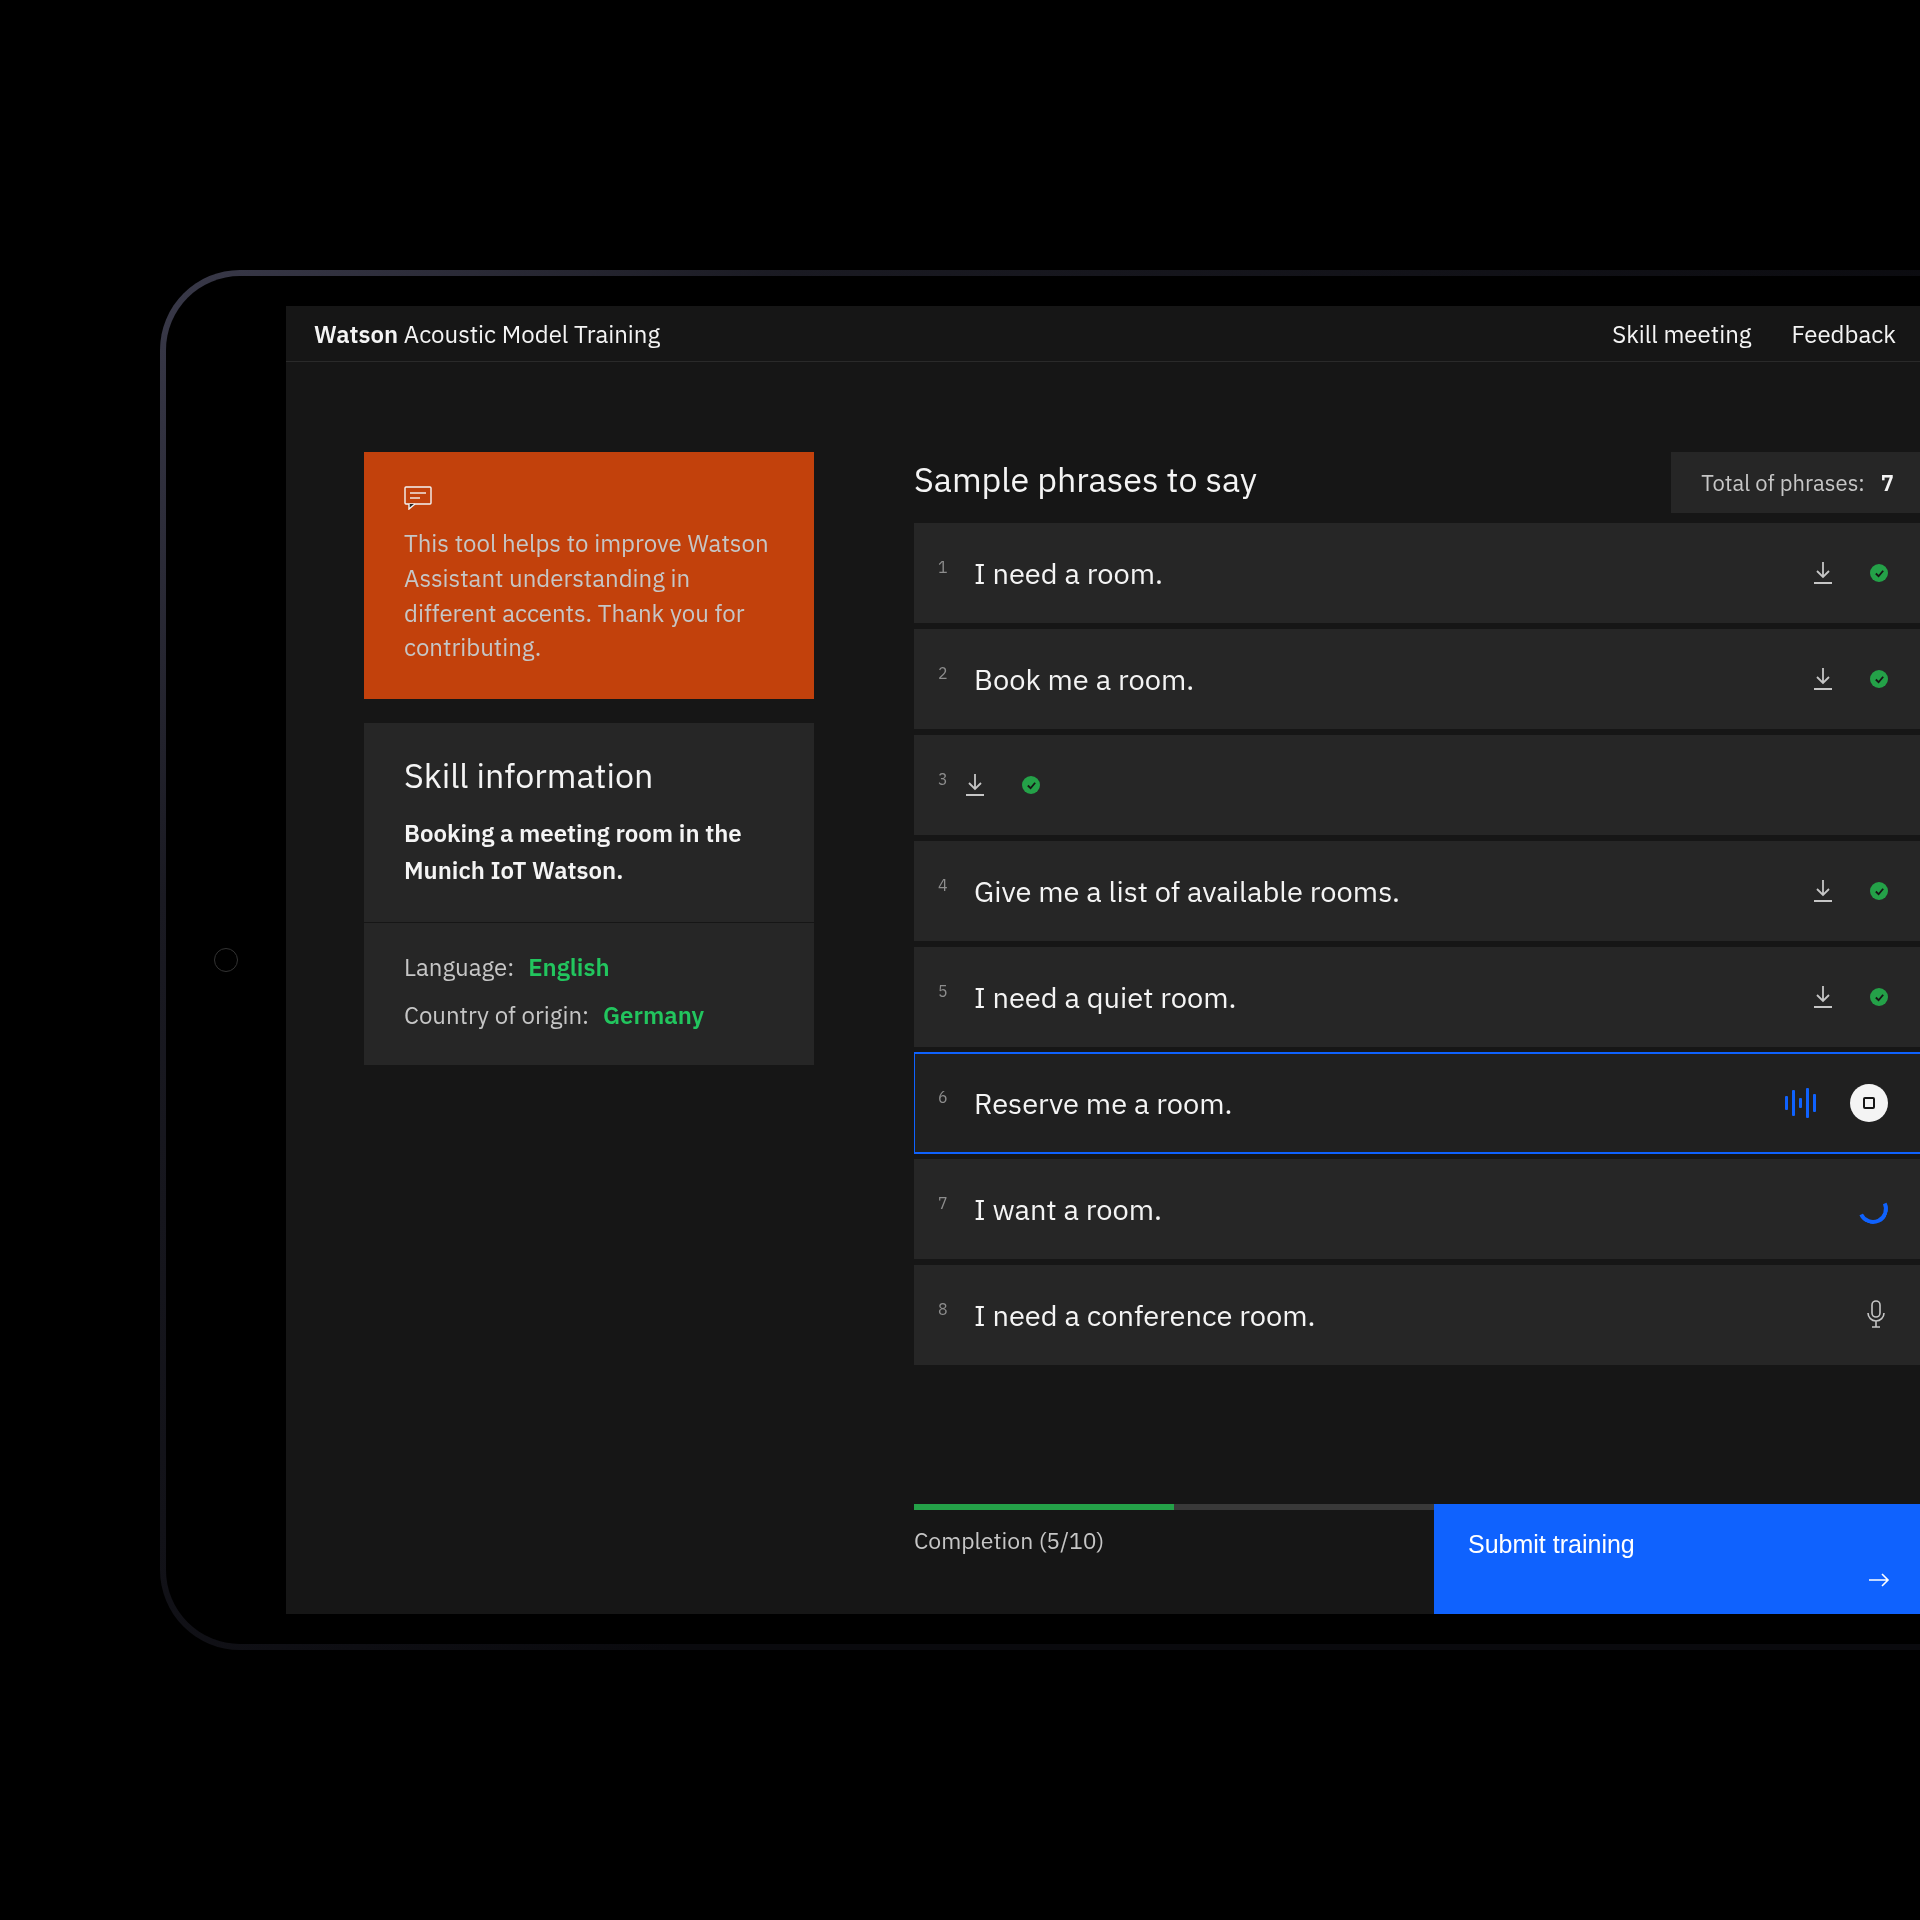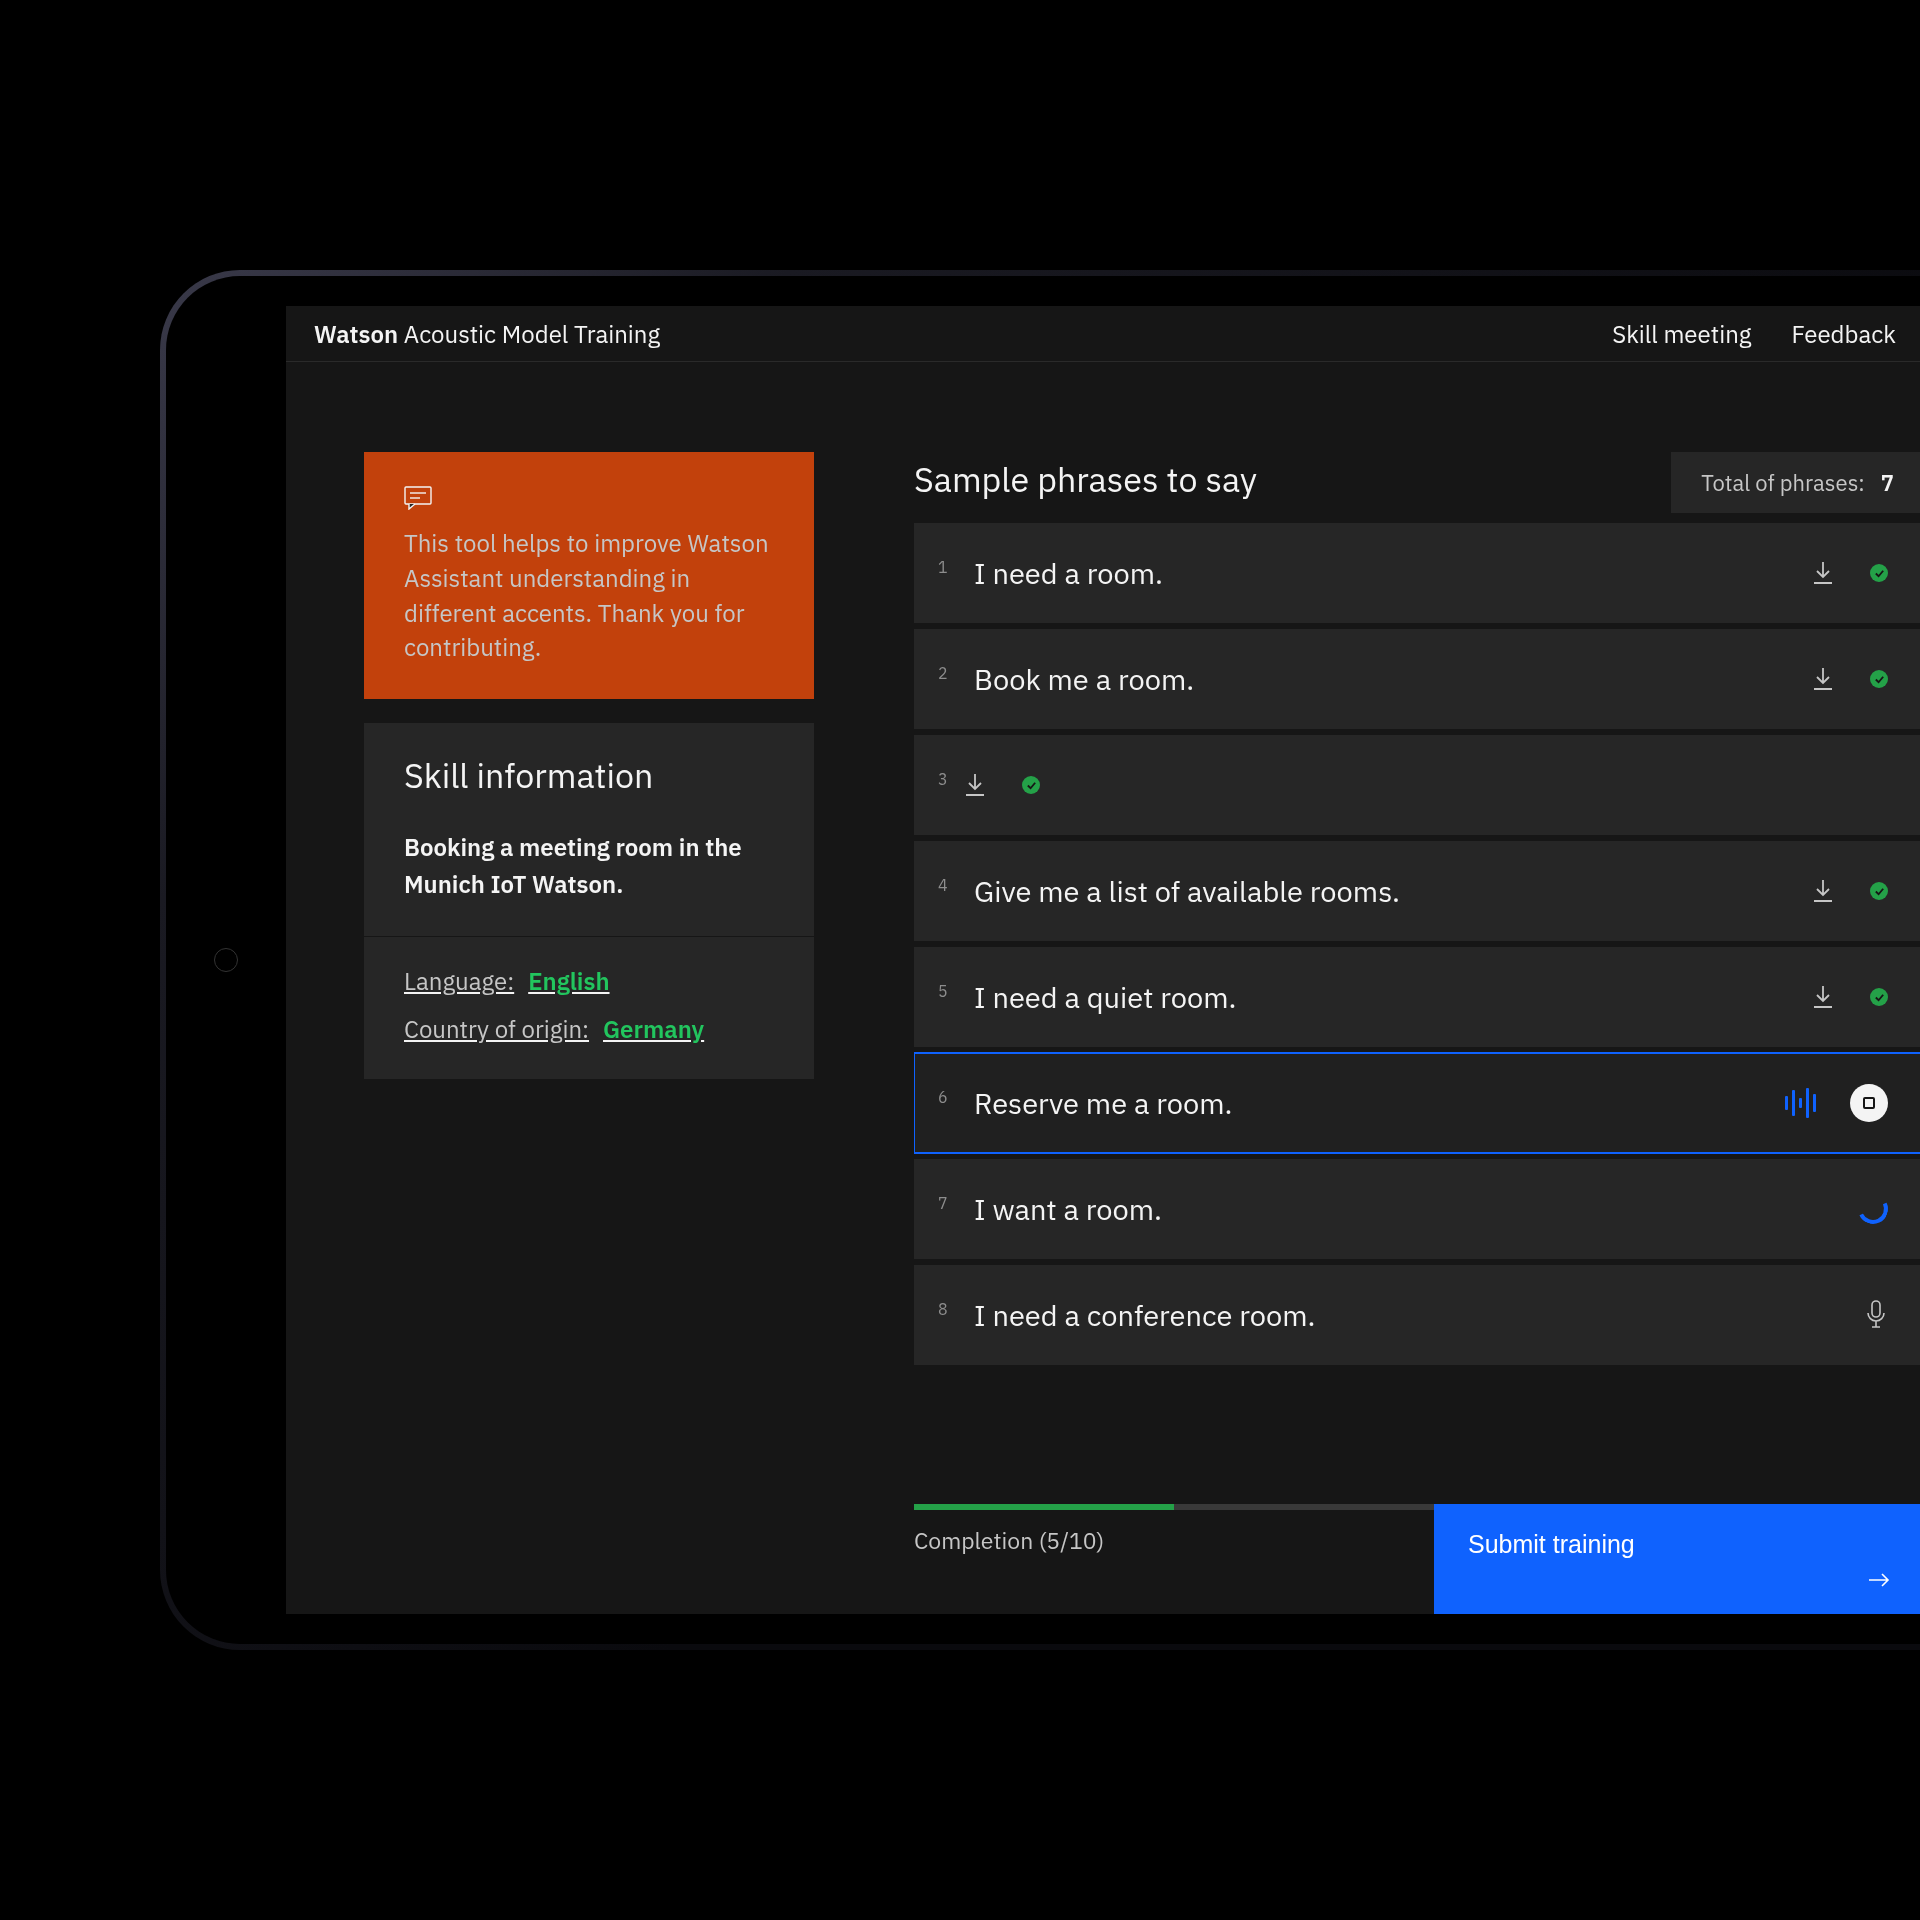--- a/index.html
+++ b/index.html
@@ -88,24 +88,24 @@
   
   .card {
     background: #c2410c;
     padding: 34px 40px;
   }
   .card .chat-icon { margin-bottom: 16px; }
   .card .desc { color: #c6c6c6; font-size: 24px; line-height: 1.45; }
   
   .skill-card { background: #262626; }
   .skill-header { padding: 30px 40px 32px; }
-  .skill-header h2 { font-size: 34px; font-weight: 400; color: #f4f4f4; margin-bottom: 32px; }
+  .skill-header h2 { font-size: 34px; font-weight: 400; color: #f4f4f4; margin-bottom: 18px; }
   .skill-header .skill-name { font-size: 24px; font-weight: 600; color: #f4f4f4; line-height: 1.55; }
   .skill-meta { border-top: 1px solid #161616; padding: 28px 40px 34px; }
-  .meta-row { display: flex; align-items: flex-start; gap: 14px; font-size: 24px; margin-bottom: 16px; text-decoration: underline; }
+  .meta-row { display: flex; align-items: flex-start; gap: 14px; font-size: 24px; margin-bottom: 16px; }
   .meta-row:last-child { margin-bottom: 0; }
   .meta-row .label { color: #c6c6c6; }
   .meta-row .value { color: #22c55e; font-weight: 600; }
   
   .phrases-header {
     display: flex;
     align-items: center;
     justify-content: space-between;
     margin-bottom: 10px;
     padding-right: 0;

